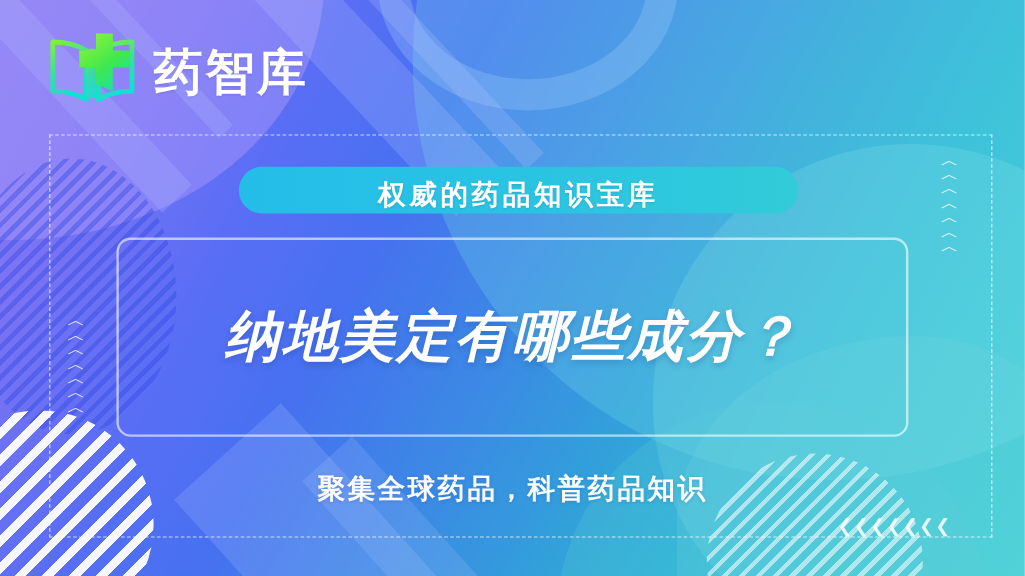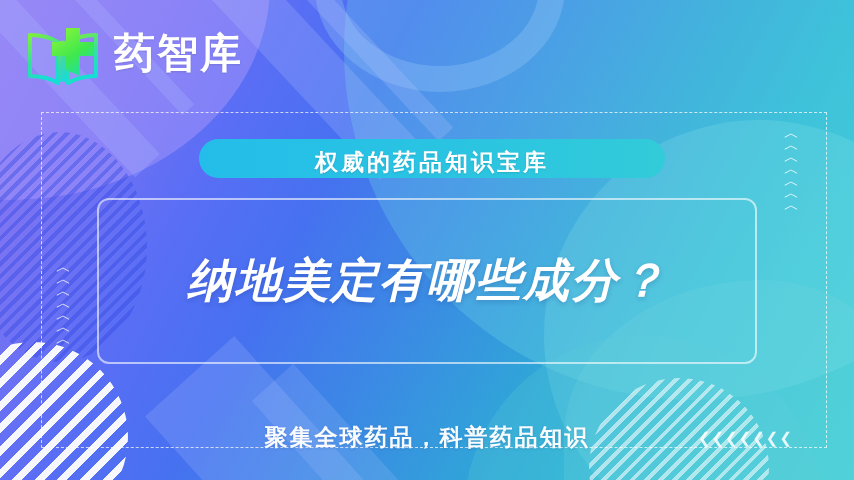--- a/index.html
+++ b/index.html
@@ -158,23 +158,23 @@
     gap: 1px;
     color: rgba(255,255,255,0.85);
     font-size: 15px;
     line-height: 15px;
     font-family: "DejaVu Sans", sans-serif;
   }
 
   
   .logo {
     position: absolute;
-    left: 24px; top: 26px;
-    display: flex;
-    align-items: flex-start;
+    left: 38px; top: 26px;
+    display: flex;
+    align-items: flex-end;
     gap: 12px;
   }
   .logo-mark { width: 78px; height: 62px; display: block; }
   .logo-text {
     color: #ffffff;
     font-size: 41px;
     font-weight: bold;
     letter-spacing: 2px;
     text-shadow: 0 1px 2px rgba(0,0,0,0.10);
   }
@@ -217,21 +217,20 @@
   
   .tagline {
     position: absolute;
     left: 0; right: 0; top: 392px;
     text-align: center;
     color: rgba(255,255,255,0.97);
     font-size: 23px;
     font-weight: bold;
     letter-spacing: 2px;
     text-shadow: 0 1px 3px rgba(20,40,120,0.18);
-    margin-top: 30px;
   }
 </style>
 </head>
 <body>
 
 <div id="stage">
 
   <div class="layer">
     <div class="blob-tl-purple"></div>
     <div class="blob-tr"></div>

